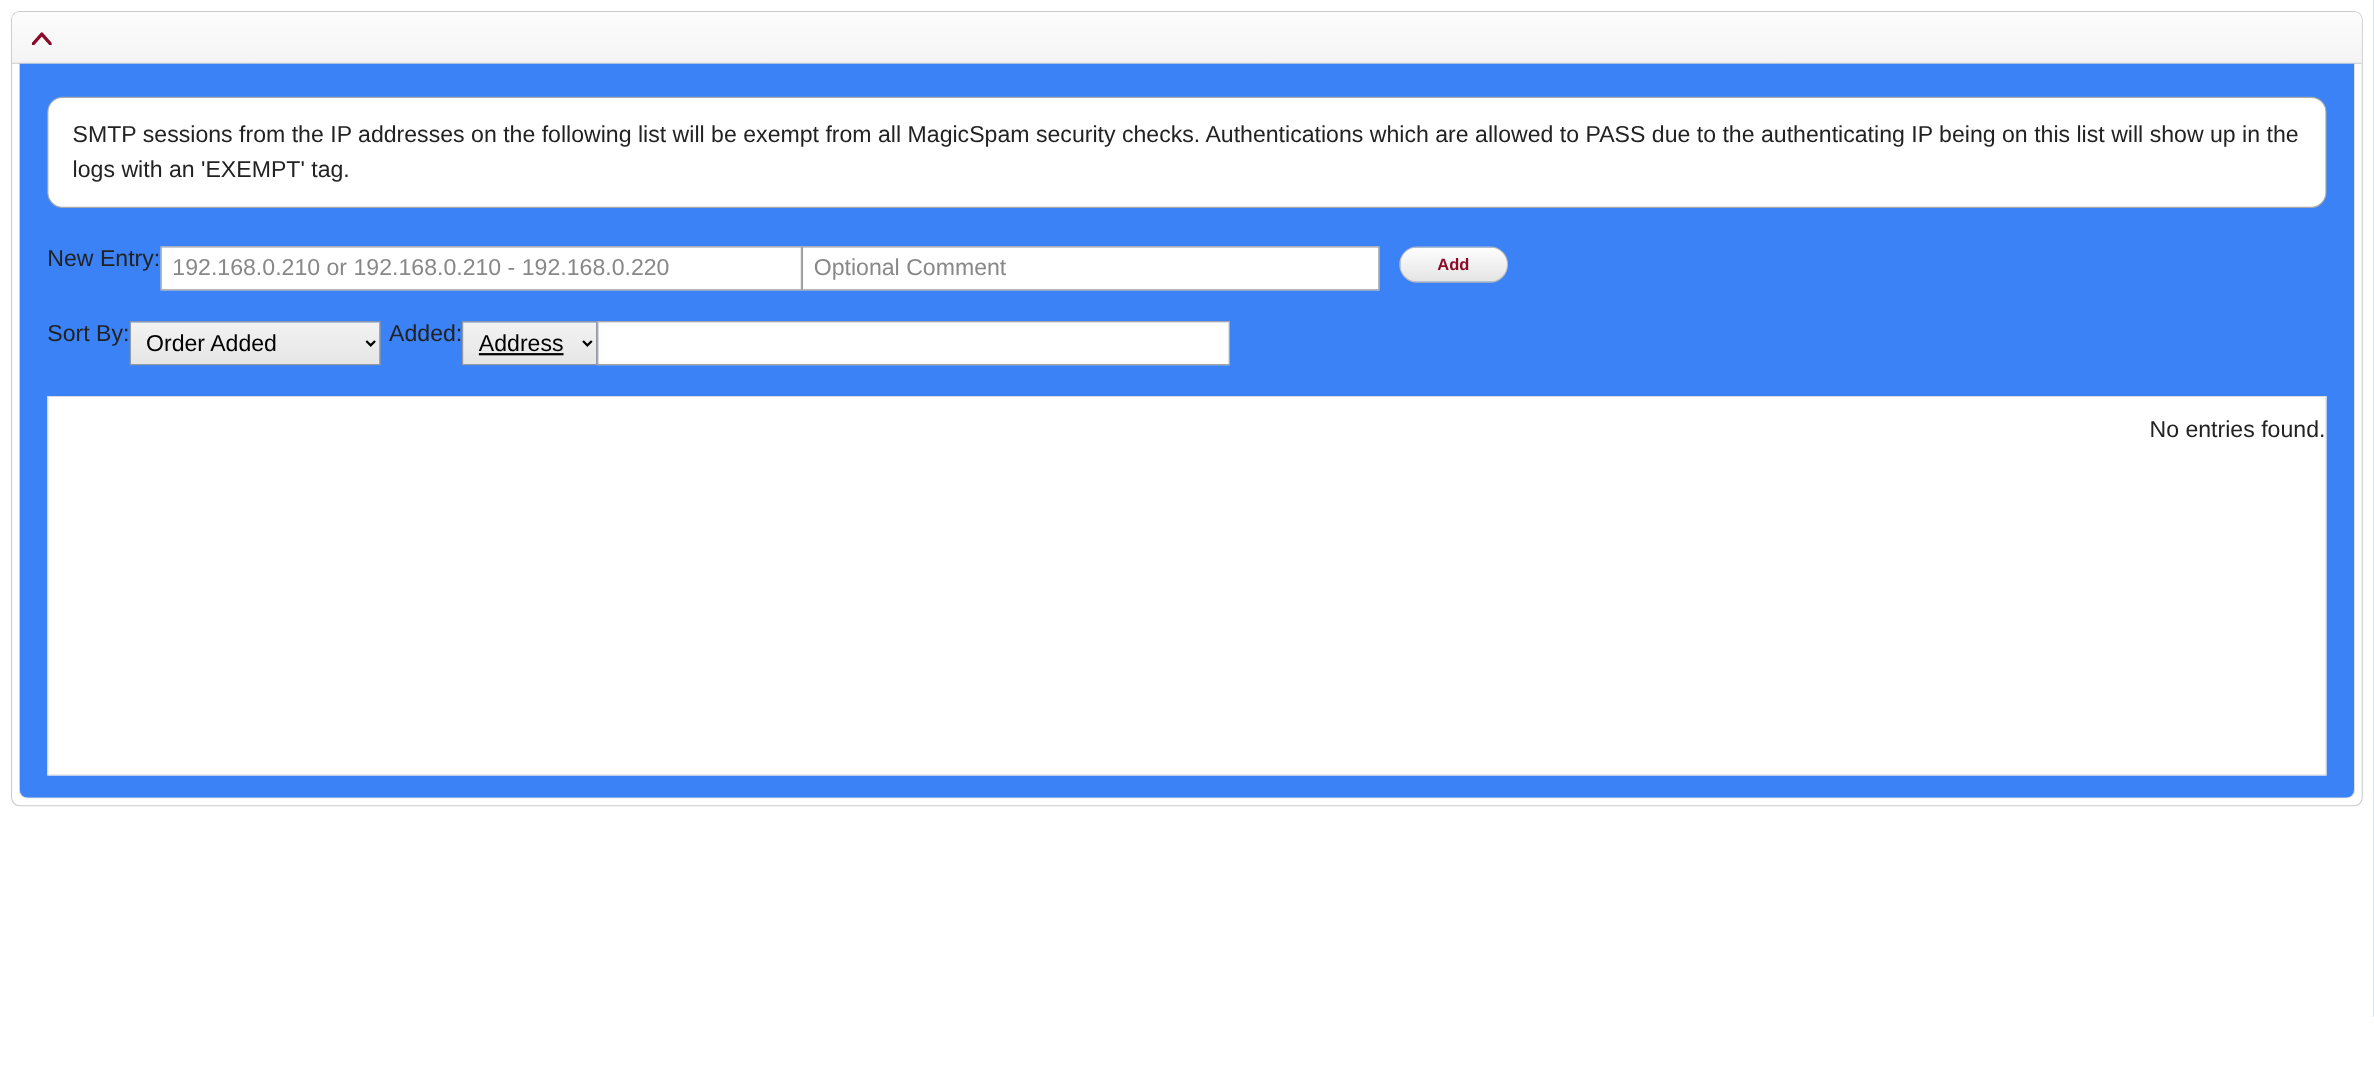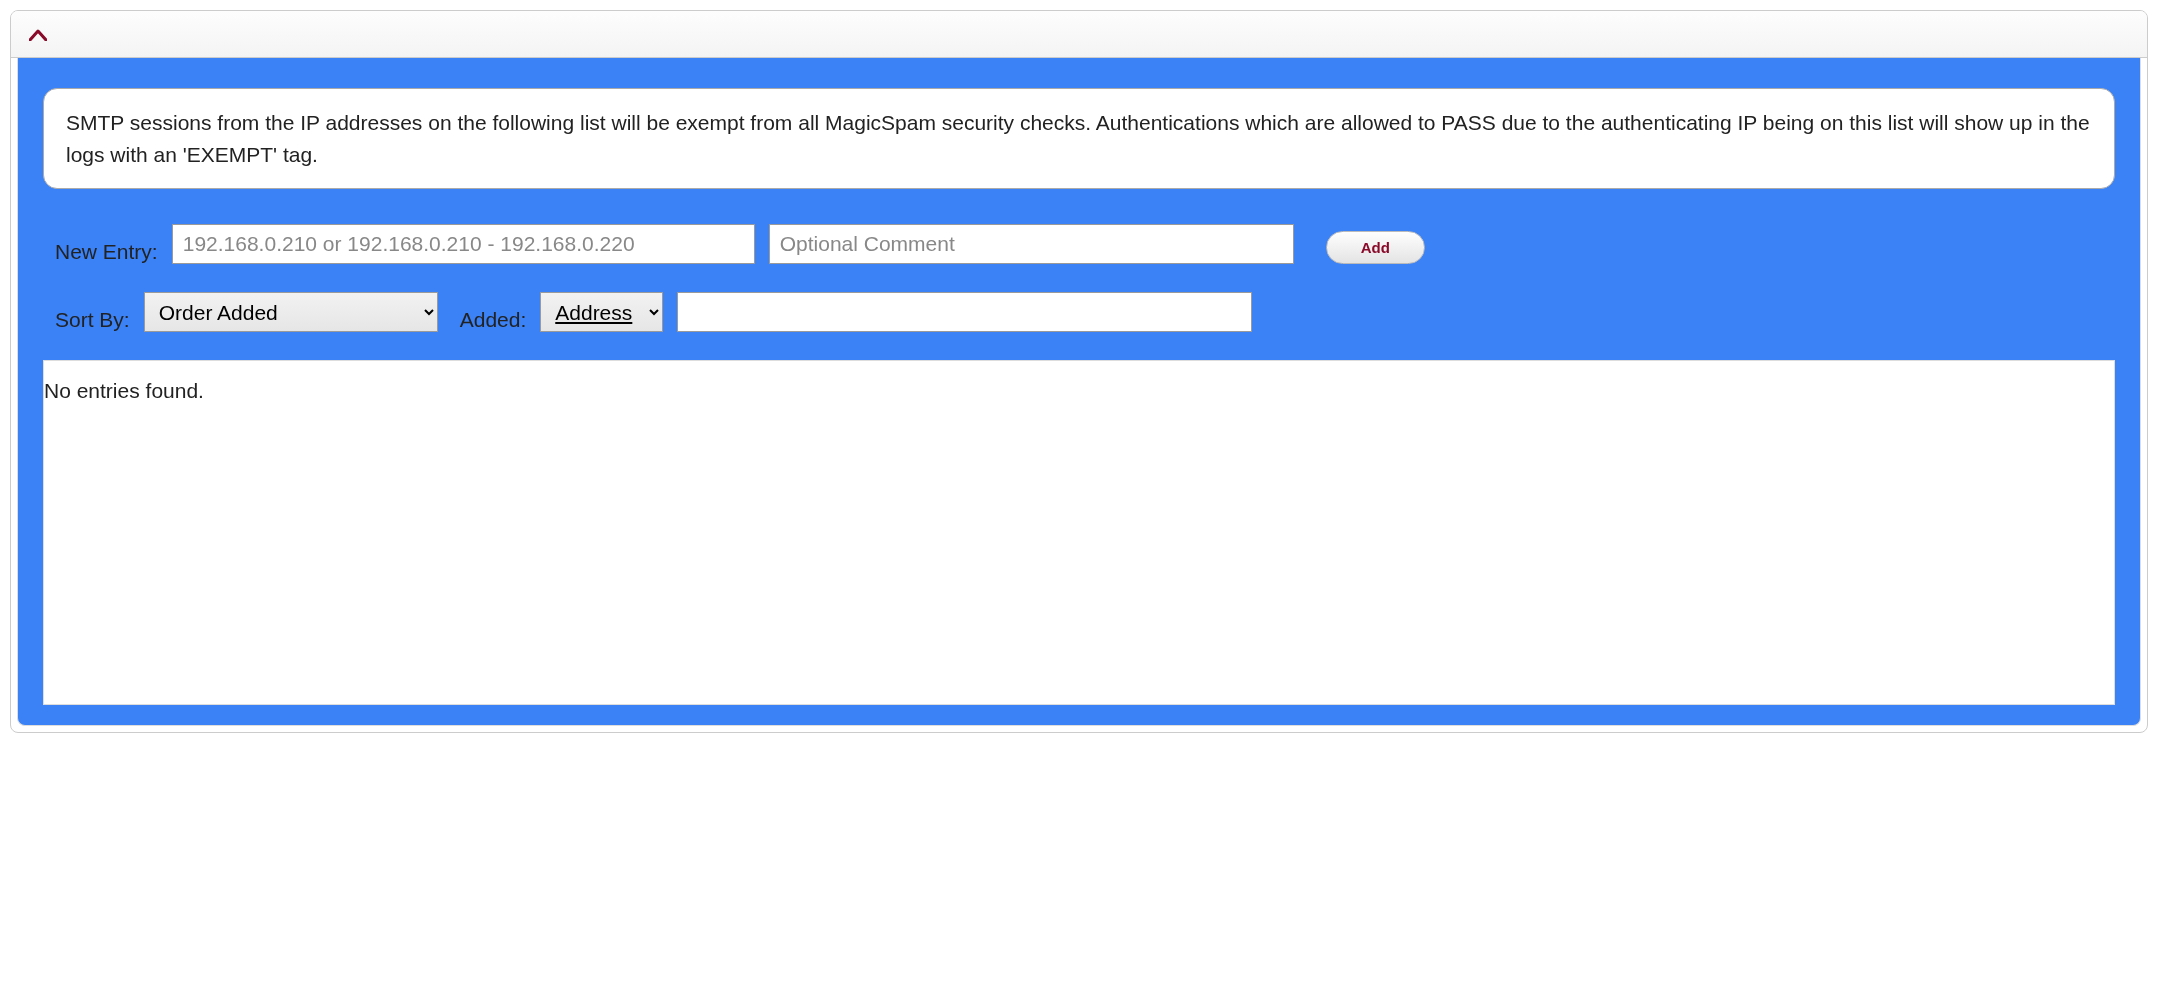--- a/index.html
+++ b/index.html
@@ -47,24 +47,22 @@
       border: 1px solid #aaa;
       border-radius: 14px;
       padding: 18px 22px;
       font-size: 21px;
       line-height: 1.5;
       color: #222;
       margin-bottom: 35px;
     }
     .row {
       display: flex;
-      align-items: flex-end;
-      gap: 14px;
+      align-items: flex-start;
       margin-bottom: 28px;
-      margin-left: 12px;
     }
     .label {
       font-size: 21px;
       color: #222;
       white-space: nowrap;
     }
     input[type="text"] {
       font-size: 21px;
       padding: 6px 10px;
       border: 1px solid #9a9a9a;
@@ -86,27 +84,27 @@
       cursor: pointer;
       margin-left: 18px;
     }
     select {
       font-size: 21px;
       padding: 6px 10px;
       border: 1px solid #9a9a9a;
       background: linear-gradient(#f2f2f2, #e6e6e6);
       height: 40px;
     }
-    .sort-select { width: 294px; }
+    .sort-select { width: 228px; }
     .search-type-select { width: 123px; text-decoration: underline; }
     .results-box {
       background: #fff;
       border: 1px solid #ddd;
       min-height: 345px;
-      text-align: left;
+      text-align: right;
       padding-top: 18px;
       font-size: 21px;
       color: #222;
     }
   </style>
 </head>
 <body>
 
 <div class="panel">
   <div class="panel-header">

